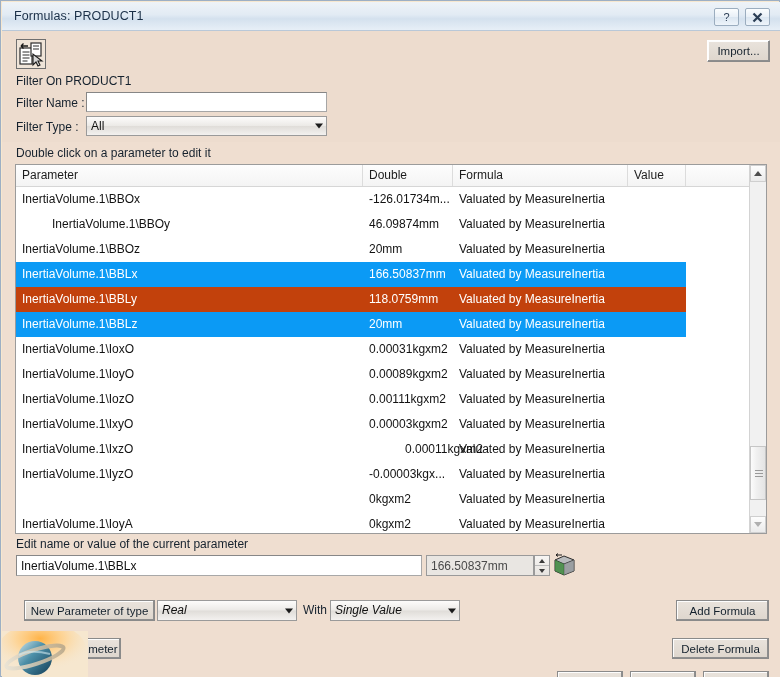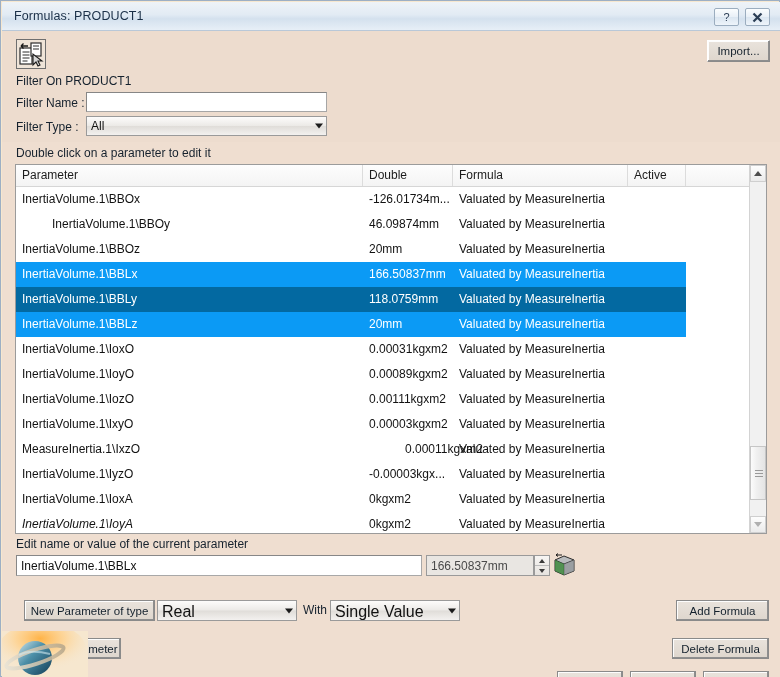--- a/index.html
+++ b/index.html
@@ -378,23 +378,24 @@
   .combobox {
     position: absolute;
     box-sizing: border-box;
     border: 1px solid #9a9a9a;
     background: linear-gradient(to bottom, #fdfcfb 0%, #eceae7 48%, #e0ddd9 52%, #f3f1ef 100%);
     cursor: default;
   }
   .combobox .sel-text {
     position: absolute;
     left: 4px; top: 2px;
-    font-size: 16px;
+    font-size: 12px;
     color: #111;
     white-space: nowrap;
+    font-style: italic;
   }
   #type-combo { left: 155px; top: 569px; width: 140px; height: 21px; }
   #with-combo { left: 328px; top: 569px; width: 130px; height: 21px; }
 
   #with-label {
     position: absolute;
     left: 301px; top: 572px;
     font-size: 12px;
     color: #16222e;
     white-space: nowrap;
@@ -486,21 +487,21 @@
     </div>
 
     <div id="grid-hint">Double click on a parameter to edit it</div>
 
     <div id="grid-outer">
 
       <div id="grid-header">
           <div class="hcell" style="left: 0px; width: 347px;">Parameter</div>
           <div class="hcell" style="left: 347px; width: 90px;">Double</div>
           <div class="hcell" style="left: 437px; width: 175px;">Formula</div>
-          <div class="hcell" style="left: 612px; width: 58px;">Active</div>
+          <div class="hcell" style="left: 612px; width: 58px;">Value</div>
           <div class="hcell" style="left: 670px; width: 65px;"></div>
         </div>
 
       <div id="grid-rows">
           <div class="grow">
             <div class="gcell" style="left: 0px; width: 347px;">InertiaVolume.1\BBOx</div>
             <div class="gcell" style="left: 347px; width: 90px;">-126.01734m...</div>
             <div class="gcell" style="left: 437px; width: 175px;">Valuated by MeasureInertia</div>
             <div class="gcell" style="left: 612px; width: 58px;"></div>
           </div>
@@ -515,21 +516,21 @@
             <div class="gcell" style="left: 347px; width: 90px;">20mm</div>
             <div class="gcell" style="left: 437px; width: 175px;">Valuated by MeasureInertia</div>
             <div class="gcell" style="left: 612px; width: 58px;"></div>
           </div>
           <div class="grow sel" style="background: rgb(11, 154, 245);">
             <div class="gcell" style="left: 0px; width: 347px;">InertiaVolume.1\BBLx</div>
             <div class="gcell" style="left: 347px; width: 90px;">166.50837mm</div>
             <div class="gcell" style="left: 437px; width: 175px;">Valuated by MeasureInertia</div>
             <div class="gcell" style="left: 612px; width: 58px;"></div>
           </div>
-          <div class="grow sel" style="background: #0369a1;">
+          <div class="grow sel" style="background: #c2410c;">
             <div class="gcell" style="left: 0px; width: 347px;">InertiaVolume.1\BBLy</div>
             <div class="gcell" style="left: 347px; width: 90px;">118.0759mm</div>
             <div class="gcell" style="left: 437px; width: 175px;">Valuated by MeasureInertia</div>
             <div class="gcell" style="left: 612px; width: 58px;"></div>
           </div>
           <div class="grow sel" style="background: rgb(11, 154, 245);">
             <div class="gcell" style="left: 0px; width: 347px;">InertiaVolume.1\BBLz</div>
             <div class="gcell" style="left: 347px; width: 90px;">20mm</div>
             <div class="gcell" style="left: 437px; width: 175px;">Valuated by MeasureInertia</div>
             <div class="gcell" style="left: 612px; width: 58px;"></div>
@@ -552,39 +553,38 @@
             <div class="gcell" style="left: 437px; width: 175px;">Valuated by MeasureInertia</div>
             <div class="gcell" style="left: 612px; width: 58px;"></div>
           </div>
           <div class="grow">
             <div class="gcell" style="left: 0px; width: 347px;">InertiaVolume.1\IxyO</div>
             <div class="gcell" style="left: 347px; width: 90px;">0.00003kgxm2</div>
             <div class="gcell" style="left: 437px; width: 175px;">Valuated by MeasureInertia</div>
             <div class="gcell" style="left: 612px; width: 58px;"></div>
           </div>
           <div class="grow">
-            <div class="gcell" style="left: 0px; width: 347px;">MeasureInertia.1\IxzO</div>
+            <div class="gcell" style="left: 0px; width: 347px;">InertiaVolume.1\IxzO</div>
             <div class="gcell" style="left: 338px; width: 90px; margin-left: 45px;">0.00011kgxm2</div>
             <div class="gcell" style="left: 437px; width: 175px;">Valuated by MeasureInertia</div>
             <div class="gcell" style="left: 612px; width: 58px;"></div>
           </div>
           <div class="grow">
             <div class="gcell" style="left: 0px; width: 347px;">InertiaVolume.1\IyzO</div>
             <div class="gcell" style="left: 347px; width: 90px;">-0.00003kgx...</div>
             <div class="gcell" style="left: 437px; width: 175px;">Valuated by MeasureInertia</div>
             <div class="gcell" style="left: 612px; width: 58px;"></div>
           </div>
           <div class="grow">
-            <div class="gcell" style="left: 0px; width: 347px;">InertiaVolume.1\IoxA</div>
             <div class="gcell" style="left: 347px; width: 90px;">0kgxm2</div>
             <div class="gcell" style="left: 437px; width: 175px;">Valuated by MeasureInertia</div>
             <div class="gcell" style="left: 612px; width: 58px;"></div>
           </div>
           <div class="grow">
-            <div class="gcell" style="left: 0px; width: 347px; font-style: italic;">InertiaVolume.1\IoyA</div>
+            <div class="gcell" style="left: 0px; width: 347px;">InertiaVolume.1\IoyA</div>
             <div class="gcell" style="left: 347px; width: 90px;">0kgxm2</div>
             <div class="gcell" style="left: 437px; width: 175px;">Valuated by MeasureInertia</div>
             <div class="gcell" style="left: 612px; width: 58px;"></div>
           </div>
         </div>
 
       <div id="grid-vscroll">
         <div class="sb-btn" id="sb-up">
           <span class="sb-tri-up"></span>
         </div>

